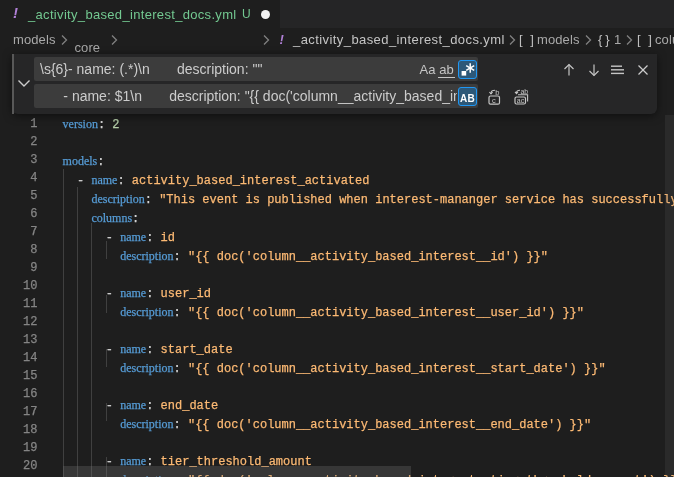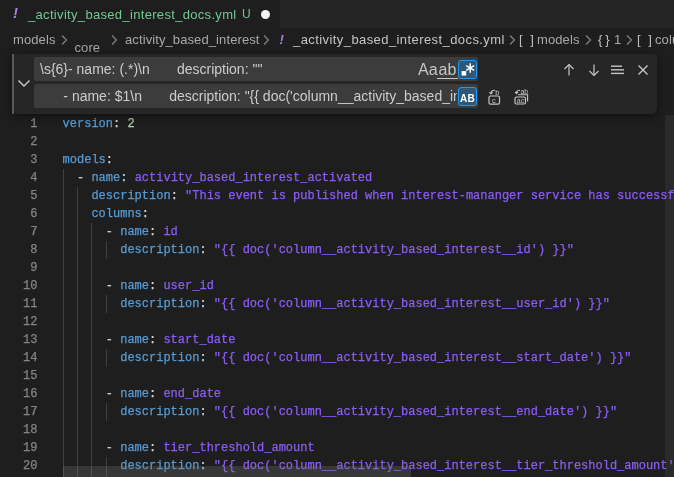--- a/index.html
+++ b/index.html
@@ -16,36 +16,36 @@
   #tab .dot { position:absolute; left:261px; top:9.5px; width:9px; height:9px; border-radius:50%; background:#f2f2f2; }
   
   #crumbs { position:absolute; left:0; top:28px; width:674px; height:22px; background:#1e1e1e; }
   #crumbs .c { position:absolute; top:3.5px; height:15px; line-height:15px; font-size:13px; color:#a9a9a9; letter-spacing:0.1px; white-space:nowrap; }
   #crumbs svg.sep { position:absolute; top:6px; }
   
   #gutter { position:absolute; left:0; top:115px; width:37.5px; text-align:right;
     font-family:"Liberation Mono", monospace; font-size:12px; line-height:18px; color:#858585; white-space:pre; -webkit-text-stroke:0.25px; }
   #code { position:absolute; left:62.6px; top:115px; font-family:"Liberation Mono", monospace;
     font-size:12px; line-height:18px; color:#d4d4d4; white-space:pre; -webkit-text-stroke:0.25px; }
-  .k { color:#569cd6; }
-  .s { color:#8b5cf6; }
+  .k { color:#569cd6;font-family:Liberation Serif, serif; }
+  .s { color:#fdba74; }
   .n { color:#b5cea8; }
   .guide { position:absolute; width:1px; background:#404040; }
   
   #fw { position:absolute; left:11.5px; top:54px; width:645px; height:59.5px; background:#262627;
      border-radius:0 0 6px 6px; box-shadow:0 2px 8px rgba(0,0,0,0.5); }
   #fw .sash { position:absolute; left:0; top:0; width:2px; height:59.5px; background:#585858; }
   #fw .chev { position:absolute; left:5.5px; top:25px; }
   .finput { position:absolute; left:22.5px; width:444px; height:24px; background:#3c3c3c; border-radius:2px; }
   .finput .txt { position:absolute; left:6px; top:0; height:24px; line-height:24px;
      color:#cccccc; white-space:pre; overflow:hidden; font-size:14px; }
   .opt { position:absolute; top:2.5px; width:19px; height:19px; border-radius:3px;
       color:#c5c5c5; text-align:center; }
   .opt.on { background:#2d5878; border:1px solid #2097f3; color:#ffffff; }
-  .lbl { font-size:16px; line-height:19px; }
+  .lbl { font-size:13px; line-height:19px; }
   #nores { position:absolute; left:476px; top:3px; height:24px; line-height:24px; font-size:12px; color:#f48771; }
   .ibtn { position:absolute; }
 </style>
 </head>
 <body>
 
   <div id="tabbar"></div>
   <div id="tab">
     <span class="ficon">!</span>
     <span class="fname">_activity_based_interest_docs.yml</span>
@@ -55,21 +55,20 @@
 
   <div id="crumbs">
     <span class="c" style="left:13px;">models</span>
     <svg class="sep" style="left:60px" width="8" height="12" viewBox="0 0 8 12">
       <path d="M2 1.5 L6.5 6 L2 10.5" stroke="#808080" stroke-width="1.3" fill="none"></path>
     </svg>
     <span class="c" style="left:74.5px;margin-top:8px;">core</span>
     <svg class="sep" style="left:110px" width="8" height="12" viewBox="0 0 8 12">
       <path d="M2 1.5 L6.5 6 L2 10.5" stroke="#808080" stroke-width="1.3" fill="none"></path>
     </svg>
-    <span class="c" style="left:125px;">activity_based_interest</span>
     <svg class="sep" style="left:262px" width="8" height="12" viewBox="0 0 8 12">
       <path d="M2 1.5 L6.5 6 L2 10.5" stroke="#808080" stroke-width="1.3" fill="none"></path>
     </svg>
     <span class="c" style="left:279.5px; color:#b180d7; font-weight:bold; font-style:italic;">!</span>
     <span class="c" style="left:293px; color:#c5c5c5; letter-spacing:0.42px;">_activity_based_interest_docs.yml</span>
     <svg class="sep" style="left:508px" width="8" height="12" viewBox="0 0 8 12">
       <path d="M2 1.5 L6.5 6 L2 10.5" stroke="#808080" stroke-width="1.3" fill="none"></path>
     </svg>
     <span class="c" style="left:519px; color:#c0c0c0;">[&nbsp;&nbsp;]</span>
     <span class="c" style="left:537px;">models</span>

